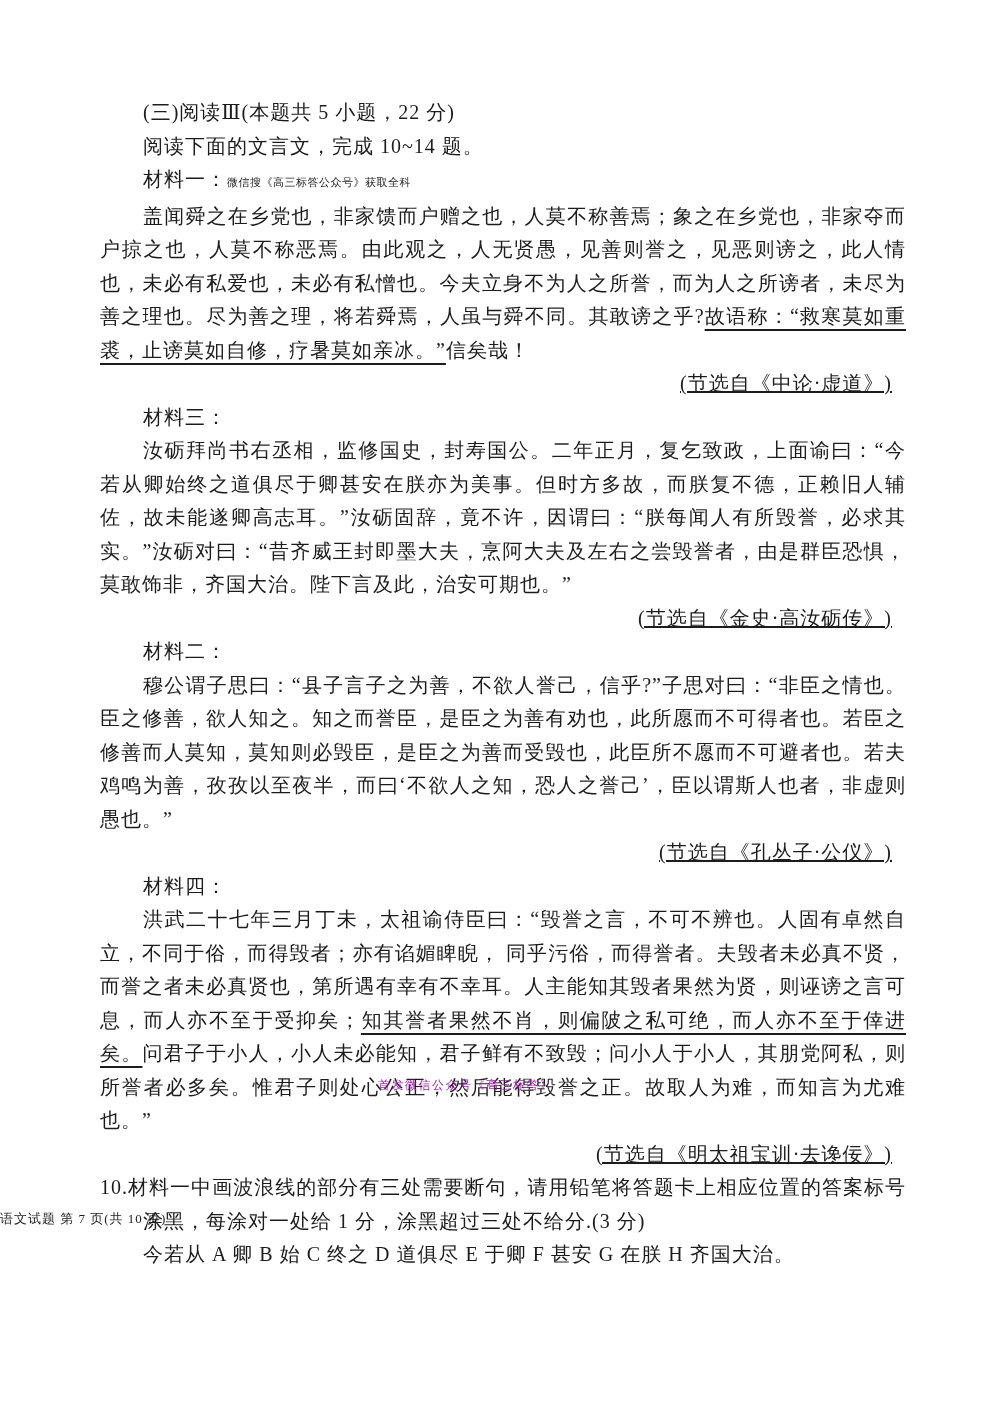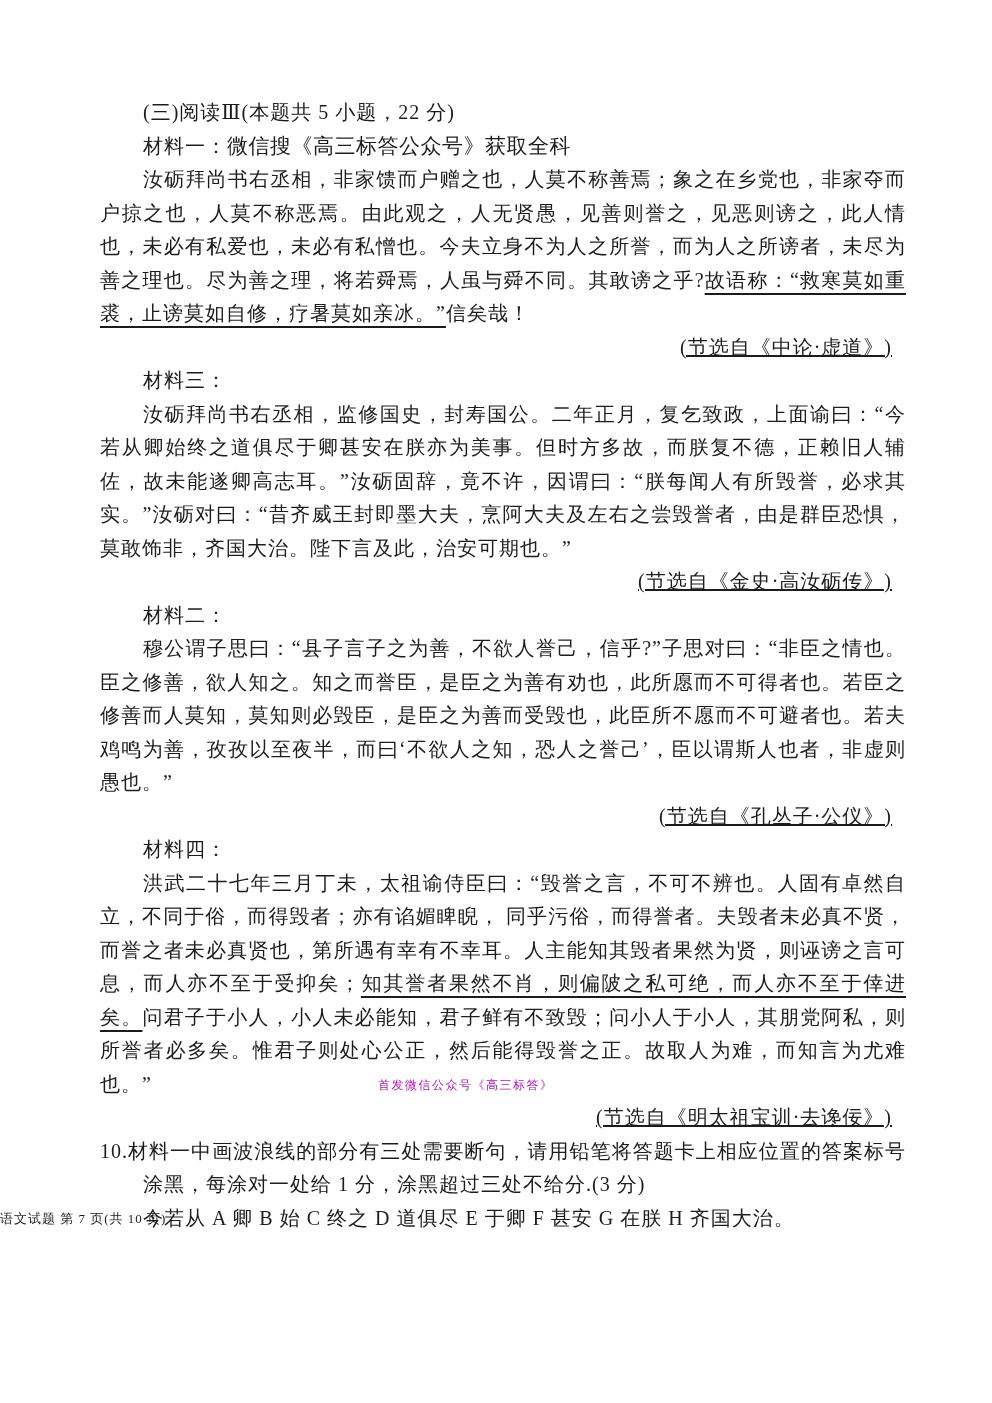--- a/index.html
+++ b/index.html
@@ -20,21 +20,21 @@
     font-size: 20px;
     line-height: 33.5px;
     letter-spacing: 1px;
     text-align: justify;
   }
   .content p { margin: 0; }
   .indent { text-indent: 2.15em; }
   .para { text-indent: 2.15em; }
   .material-label-line { text-indent: 2.15em; }
   .promo {
-    font-size: 21px;
+    font-size: 11px;
     letter-spacing: 0.5px;
   }
   .attribution {
     text-align: right;
     padding-right: 14px;
     text-decoration: underline;
   }
   .u {
     text-decoration: underline;
     text-underline-offset: 6px;
@@ -67,24 +67,25 @@
 </style>
 </head>
 <body>
 
 <div class="page">
 
   <div class="content">
 
     <p class="indent">(三)阅读Ⅲ(本题共 5 小题，22 分)</p>
 
+    <p class="indent">阅读下面的文言文，完成 10~14 题。</p>
 
     <div>
       <p class="material-label-line"><span>材料一：</span><span class="promo">微信搜《高三标答公众号》获取全科</span></p>
-      <p class="para"><span>汝砺拜尚书右丞相，非家馈而户赠之也，人莫不称善焉；象之在乡党也，非家夺而户掠之也，人莫不称恶焉。由此观之，人无贤愚，见善则誉之，见恶则谤之，此人情也，未必有私爱也，未必有私憎也。今夫立身不为人之所誉，而为人之所谤者，未尽为善之理也。尽为善之理，将若舜焉，人虽与舜不同。其敢谤之乎?</span><span class="u">故语称：“救寒莫如重裘，止谤莫如自修，疗暑莫如亲冰。”</span><span>信矣哉！</span></p>
+      <p class="para"><span>盖闻舜之在乡党也，非家馈而户赠之也，人莫不称善焉；象之在乡党也，非家夺而户掠之也，人莫不称恶焉。由此观之，人无贤愚，见善则誉之，见恶则谤之，此人情也，未必有私爱也，未必有私憎也。今夫立身不为人之所誉，而为人之所谤者，未尽为善之理也。尽为善之理，将若舜焉，人虽与舜不同。其敢谤之乎?</span><span class="u">故语称：“救寒莫如重裘，止谤莫如自修，疗暑莫如亲冰。”</span><span>信矣哉！</span></p>
       <p class="attribution">(节选自《中论·虚道》)</p>
     </div>
 
     <div>
       <p class="material-label-line"><span>材料三：</span></p>
       <p class="para"><span>汝砺拜尚书右丞相，监修国史，封寿国公。二年正月，复乞致政，上面谕曰：“今若从卿始终之道俱尽于卿甚安在朕亦为美事。但时方多故，而朕复不德，正赖旧人辅佐，故未能遂卿高志耳。”汝砺固辞，竟不许，因谓曰：“朕每闻人有所毁誉，必求其实。”汝砺对曰：“昔齐威王封即墨大夫，烹阿大夫及左右之尝毁誉者，由是群臣恐惧，莫敢饰非，齐国大治。陛下言及此，治安可期也。”</span></p>
       <p class="attribution">(节选自《金史·高汝砺传》)</p>
     </div>
 
     <div>

